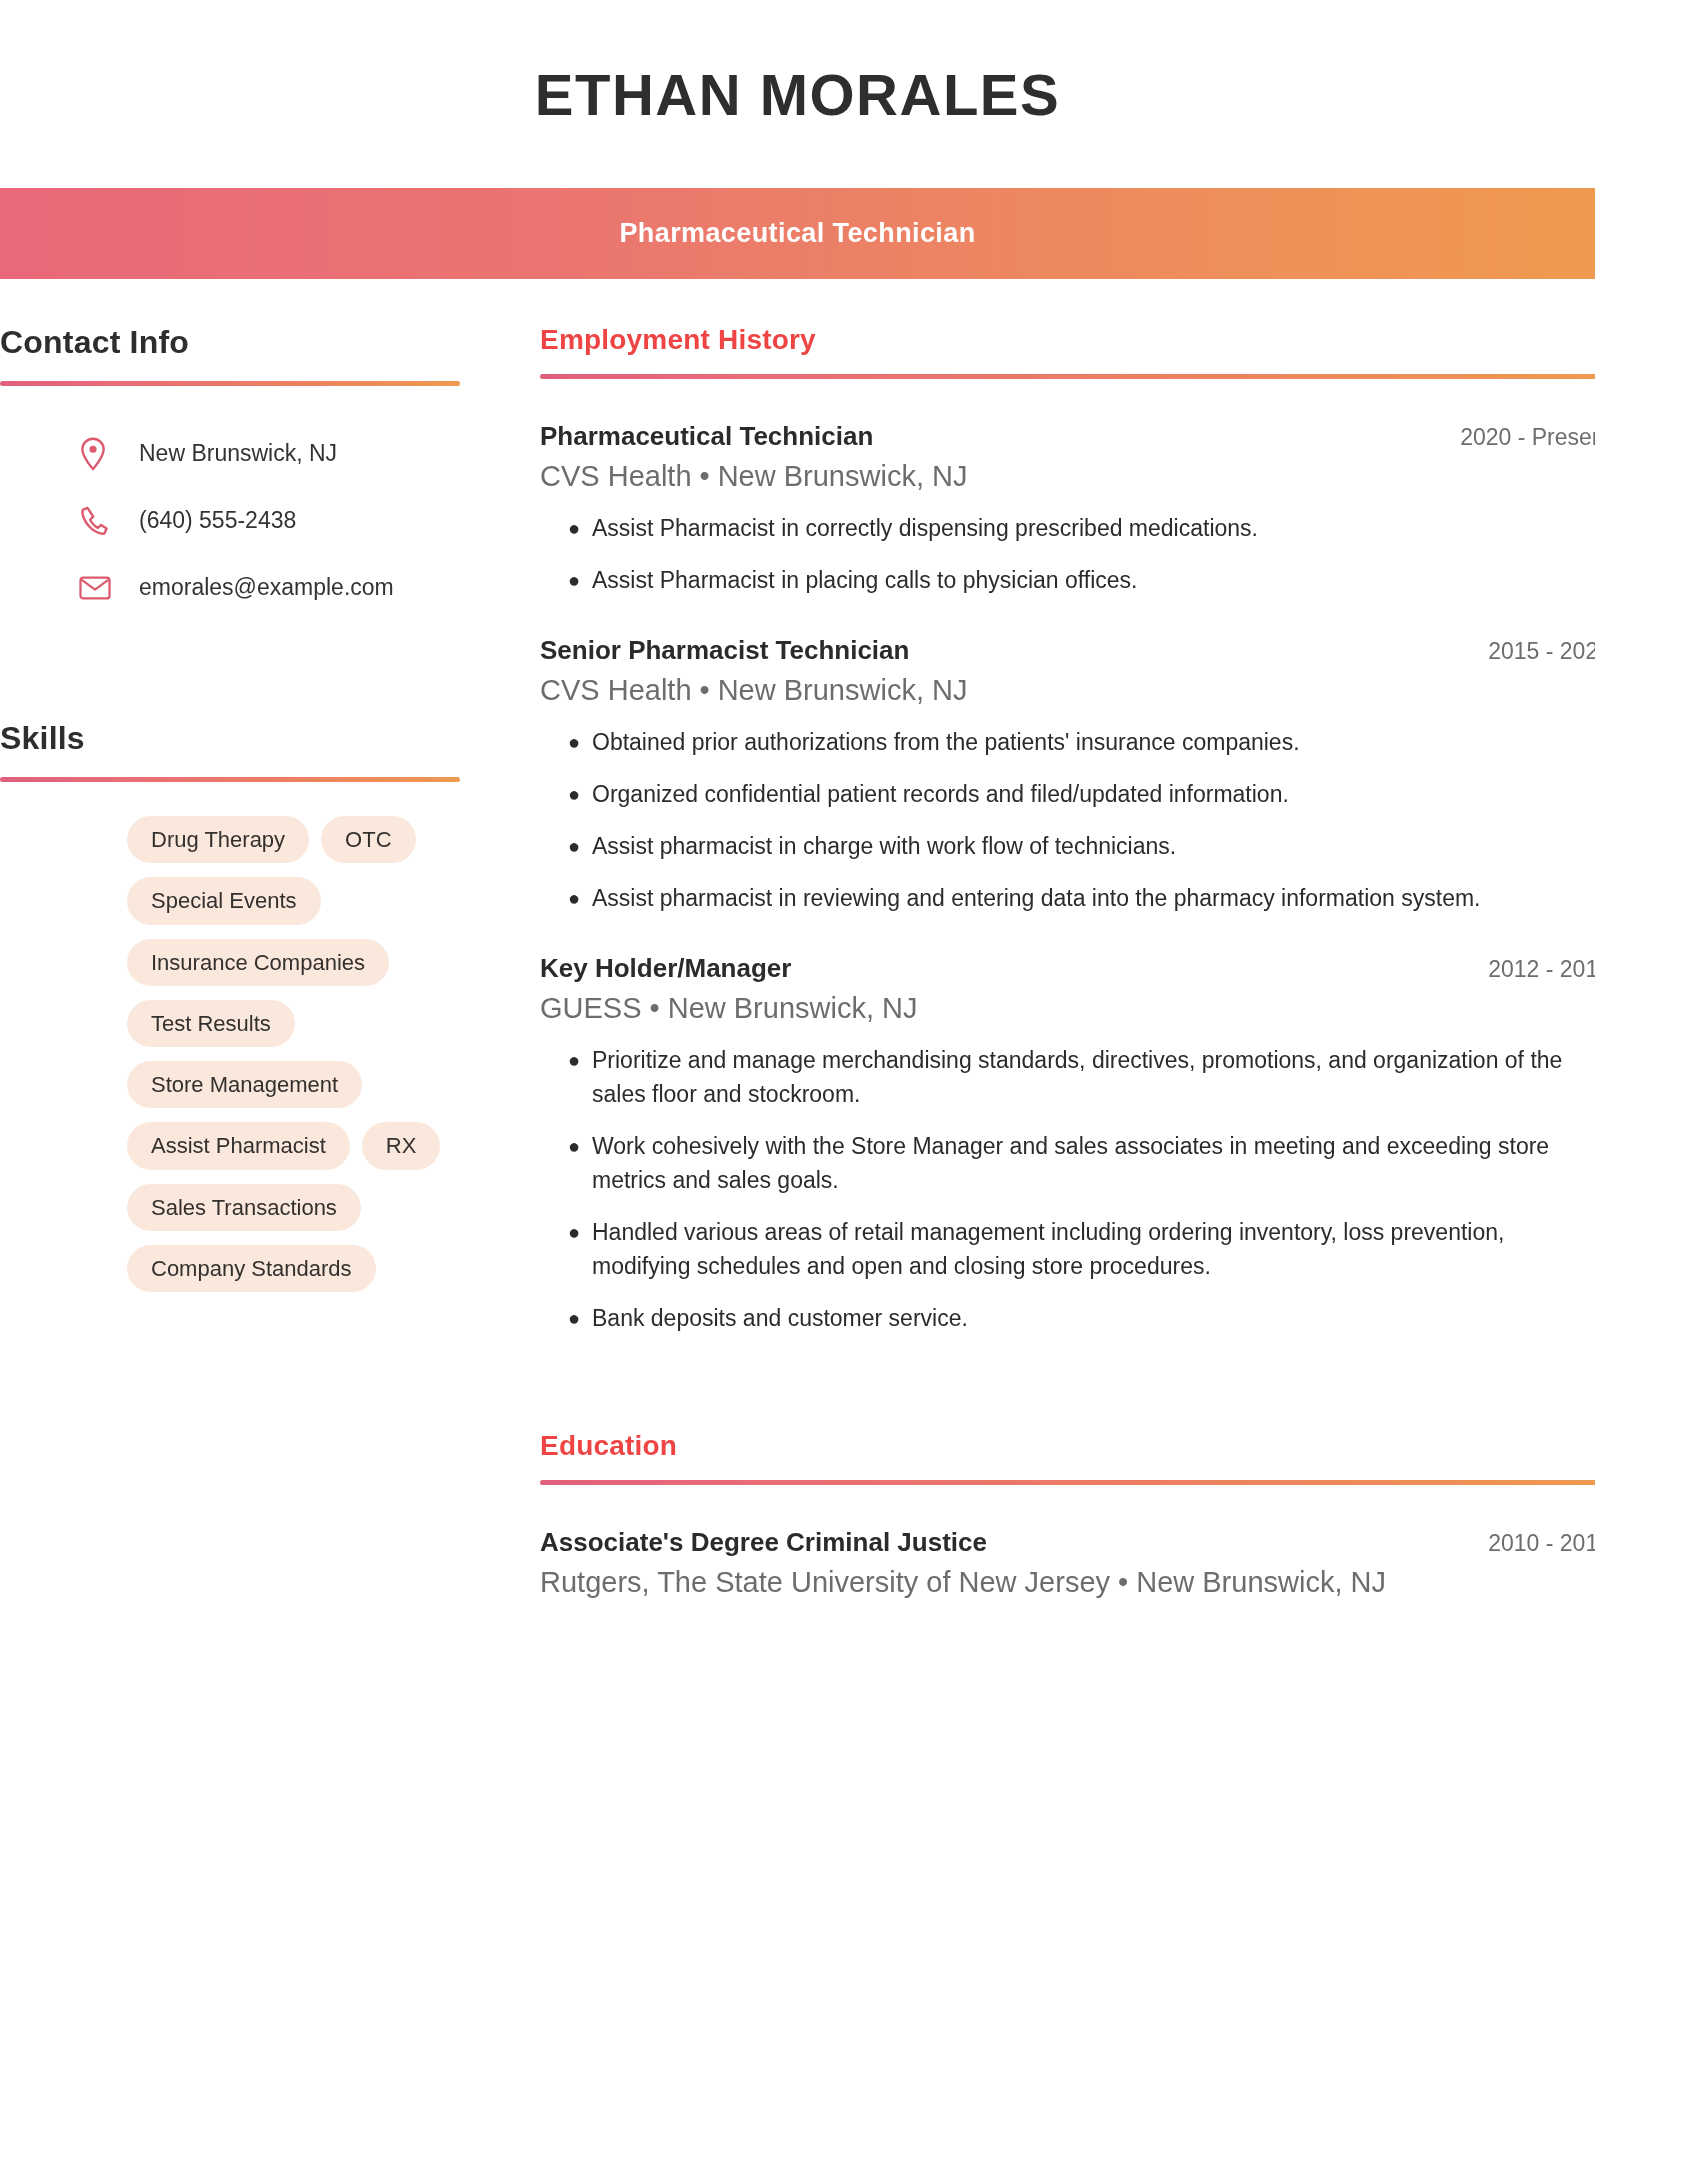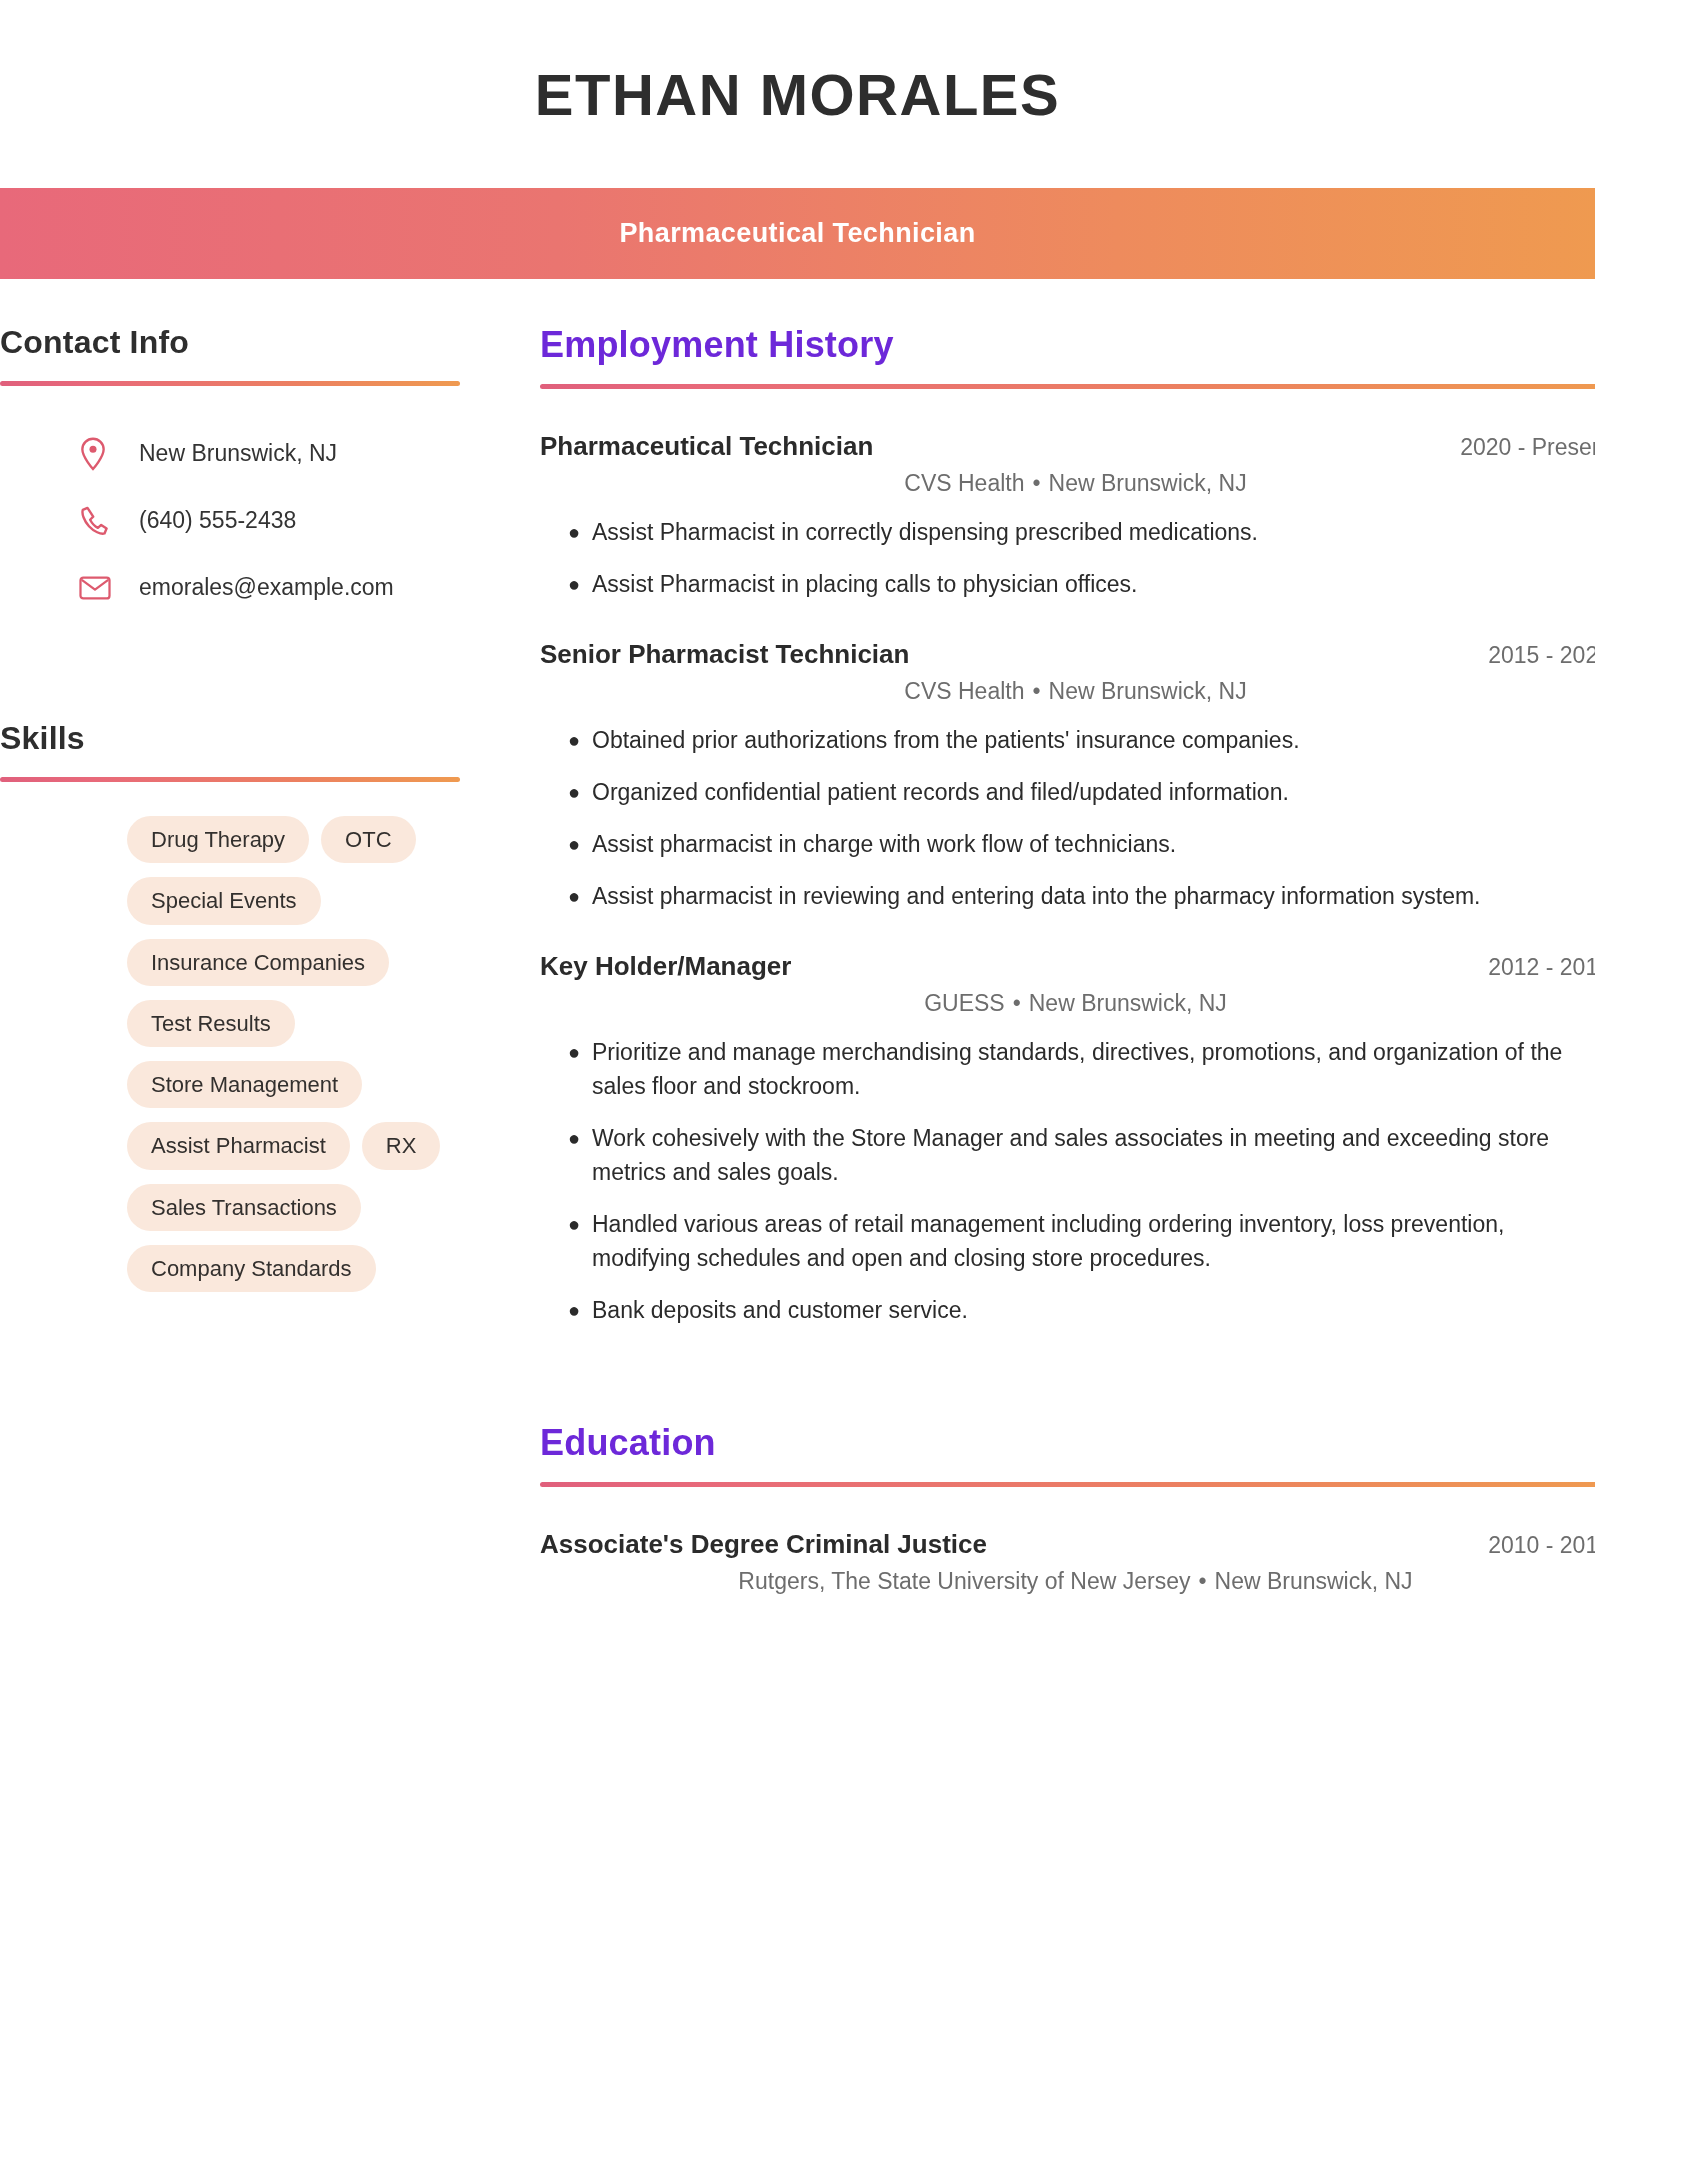--- a/index.html
+++ b/index.html
@@ -80,23 +80,23 @@
   .rule-left {
     height: 5px;
     width: 460px;
     margin-left: 0;
     margin-top: 20px;
     border-radius: 3px;
     background: linear-gradient(90deg, #e0607c 0%, #e8697a 20%, #ec8060 65%, #ef9a50 100%);
   }
 
   .sec-head-right {
-    font-size: 36px;
-    font-weight: bold;
-    color: #6d28d9;
+    font-size: 28px;
+    font-weight: bold;
+    color: #ef4444;
     letter-spacing: 0.2px;
   }
 
   .rule-right {
     height: 5px;
     width: 1071px;
     margin-top: 18px;
     border-radius: 3px;
     background: linear-gradient(90deg, #e0607c 0%, #e8697a 15%, #ec8060 60%, #ef9a50 100%);
   }
@@ -165,23 +165,22 @@
 
   .entry-date {
     font-size: 23px;
     color: #6d6d6d;
     white-space: nowrap;
     padding-left: 24px;
   }
 
   .entry-sub {
     margin-top: 8px;
-    font-size: 23px;
+    font-size: 29px;
     color: #6d6d6d;
-    text-align: center;
   }
 
   .sub-sep { padding: 0 8px; }
 
   .bullets { margin-top: 18px; list-style: none; }
 
   .bullet {
     display: flex;
     align-items: flex-start;
     margin-top: 18px;

